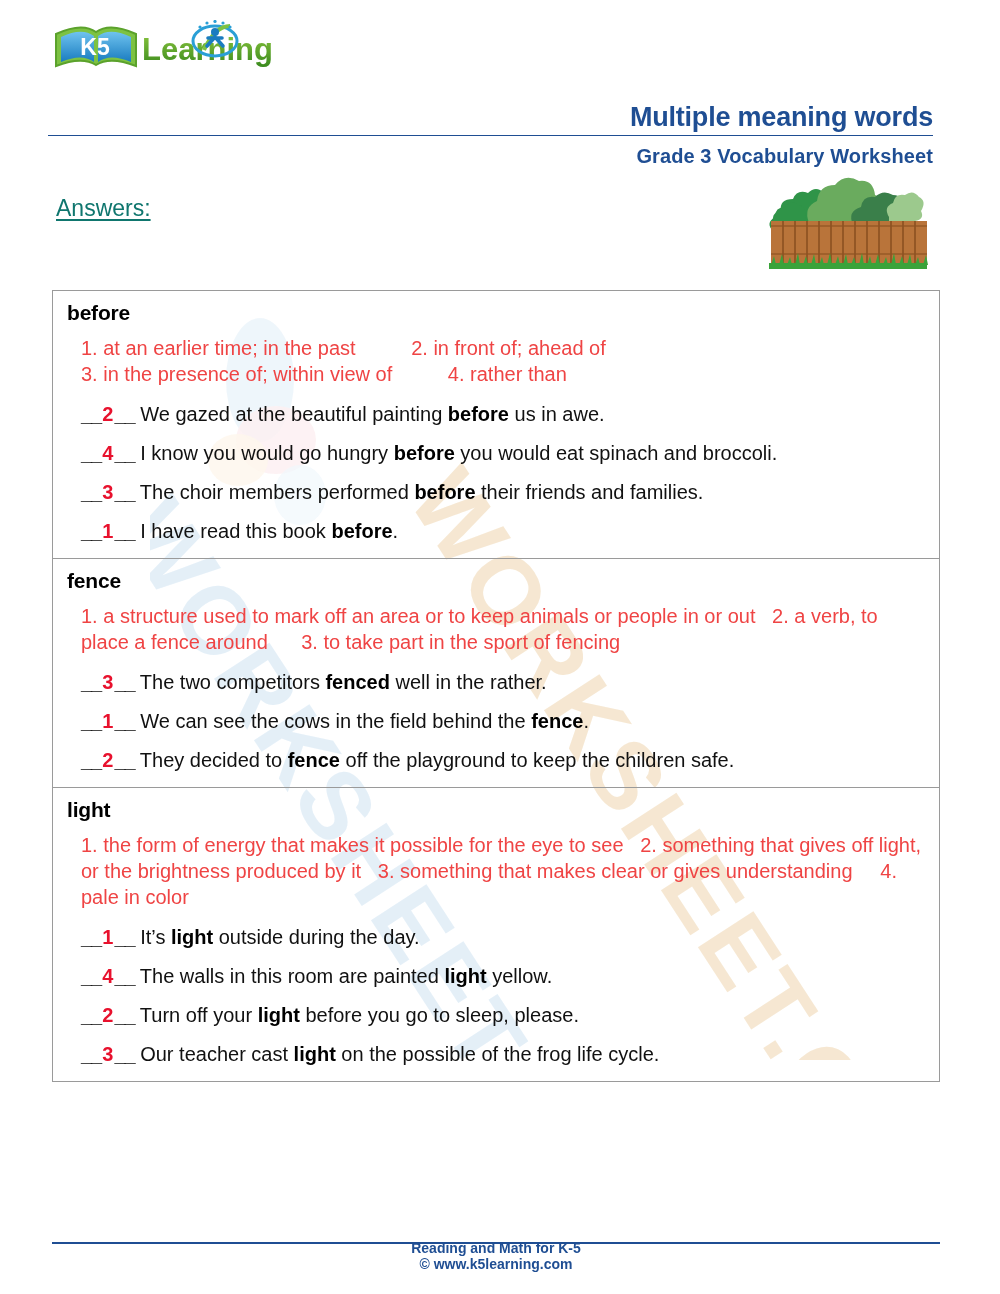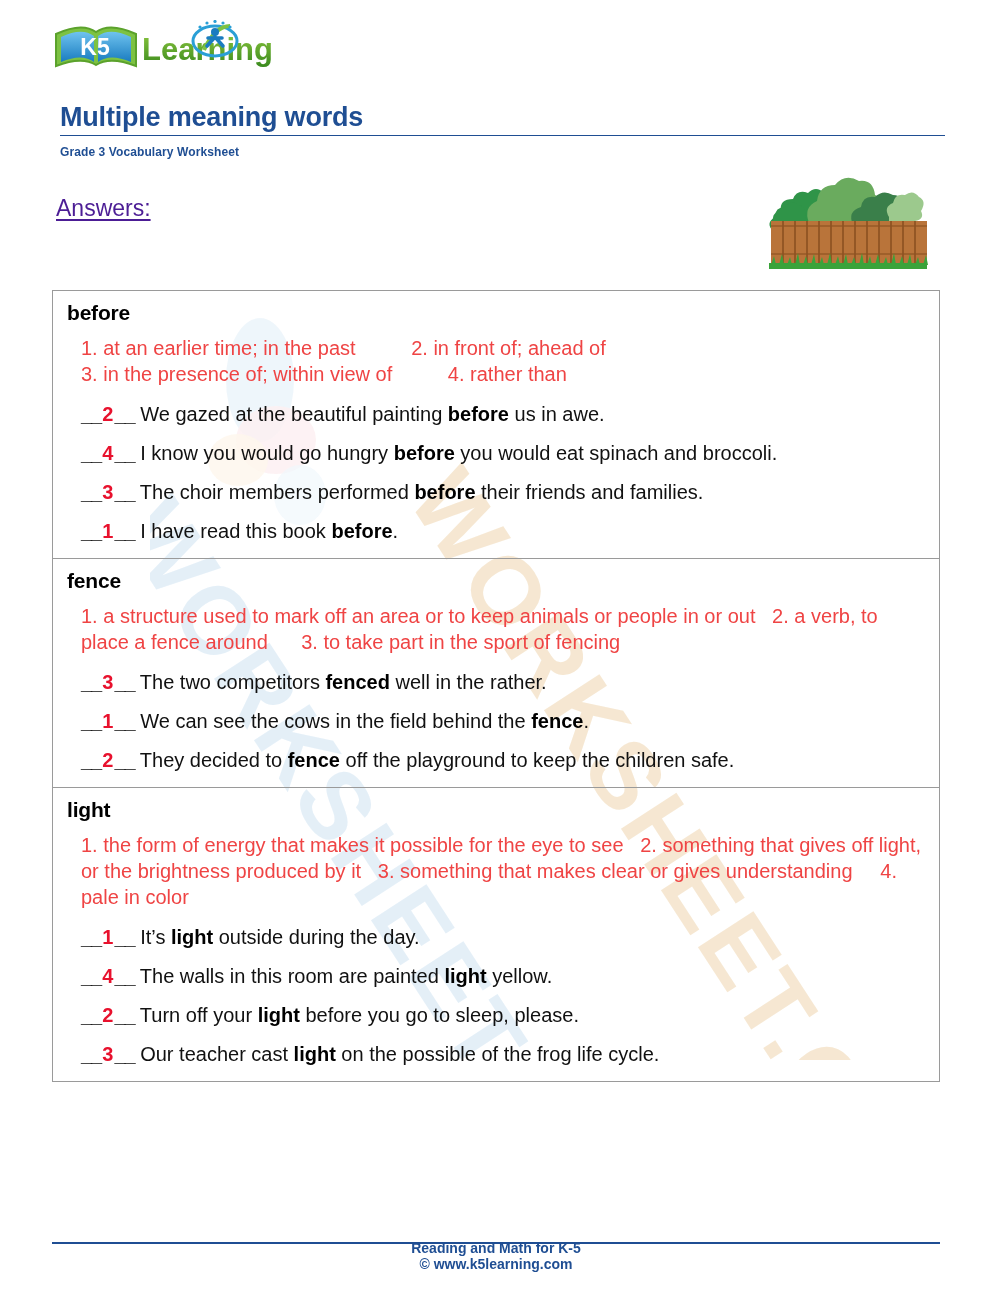--- a/index.html
+++ b/index.html
@@ -72,52 +72,53 @@
     left: 52px;
     top: 20px;
     width: 230px;
     height: 56px;
     z-index: 3;
   }
 
   
   .title-wrap {
     position: absolute;
-    left: 60px;
+    left: 48px;
     top: 103px;
     width: 885px;
     z-index: 3;
+    text-align: right;
   }
   .page-title {
     font-size: 27px;
     font-weight: bold;
     color: #1f4e93;
     line-height: 1.05;
     letter-spacing: -0.2px;
     margin: 0 0 4px 0;
   }
   .title-rule {
     border: none;
     border-top: 1px solid #1f4e93;
     margin: 0;
     width: 885px;
   }
   .subtitle {
-    font-size: 12px;
+    font-size: 20px;
     font-weight: bold;
     color: #1f4e93;
     margin-top: 9px;
     letter-spacing: 0.1px;
   }
   .answers-label {
     position: absolute;
     left: 56px;
     top: 195px;
     font-size: 23px;
-    color: #4c1d95;
+    color: #0f766e;
     text-decoration: underline;
     text-underline-offset: 3px;
     z-index: 3;
     font-family: "Liberation Sans", sans-serif;
   }
 
   
   .fence-art {
     position: absolute;
     left: 757px;

